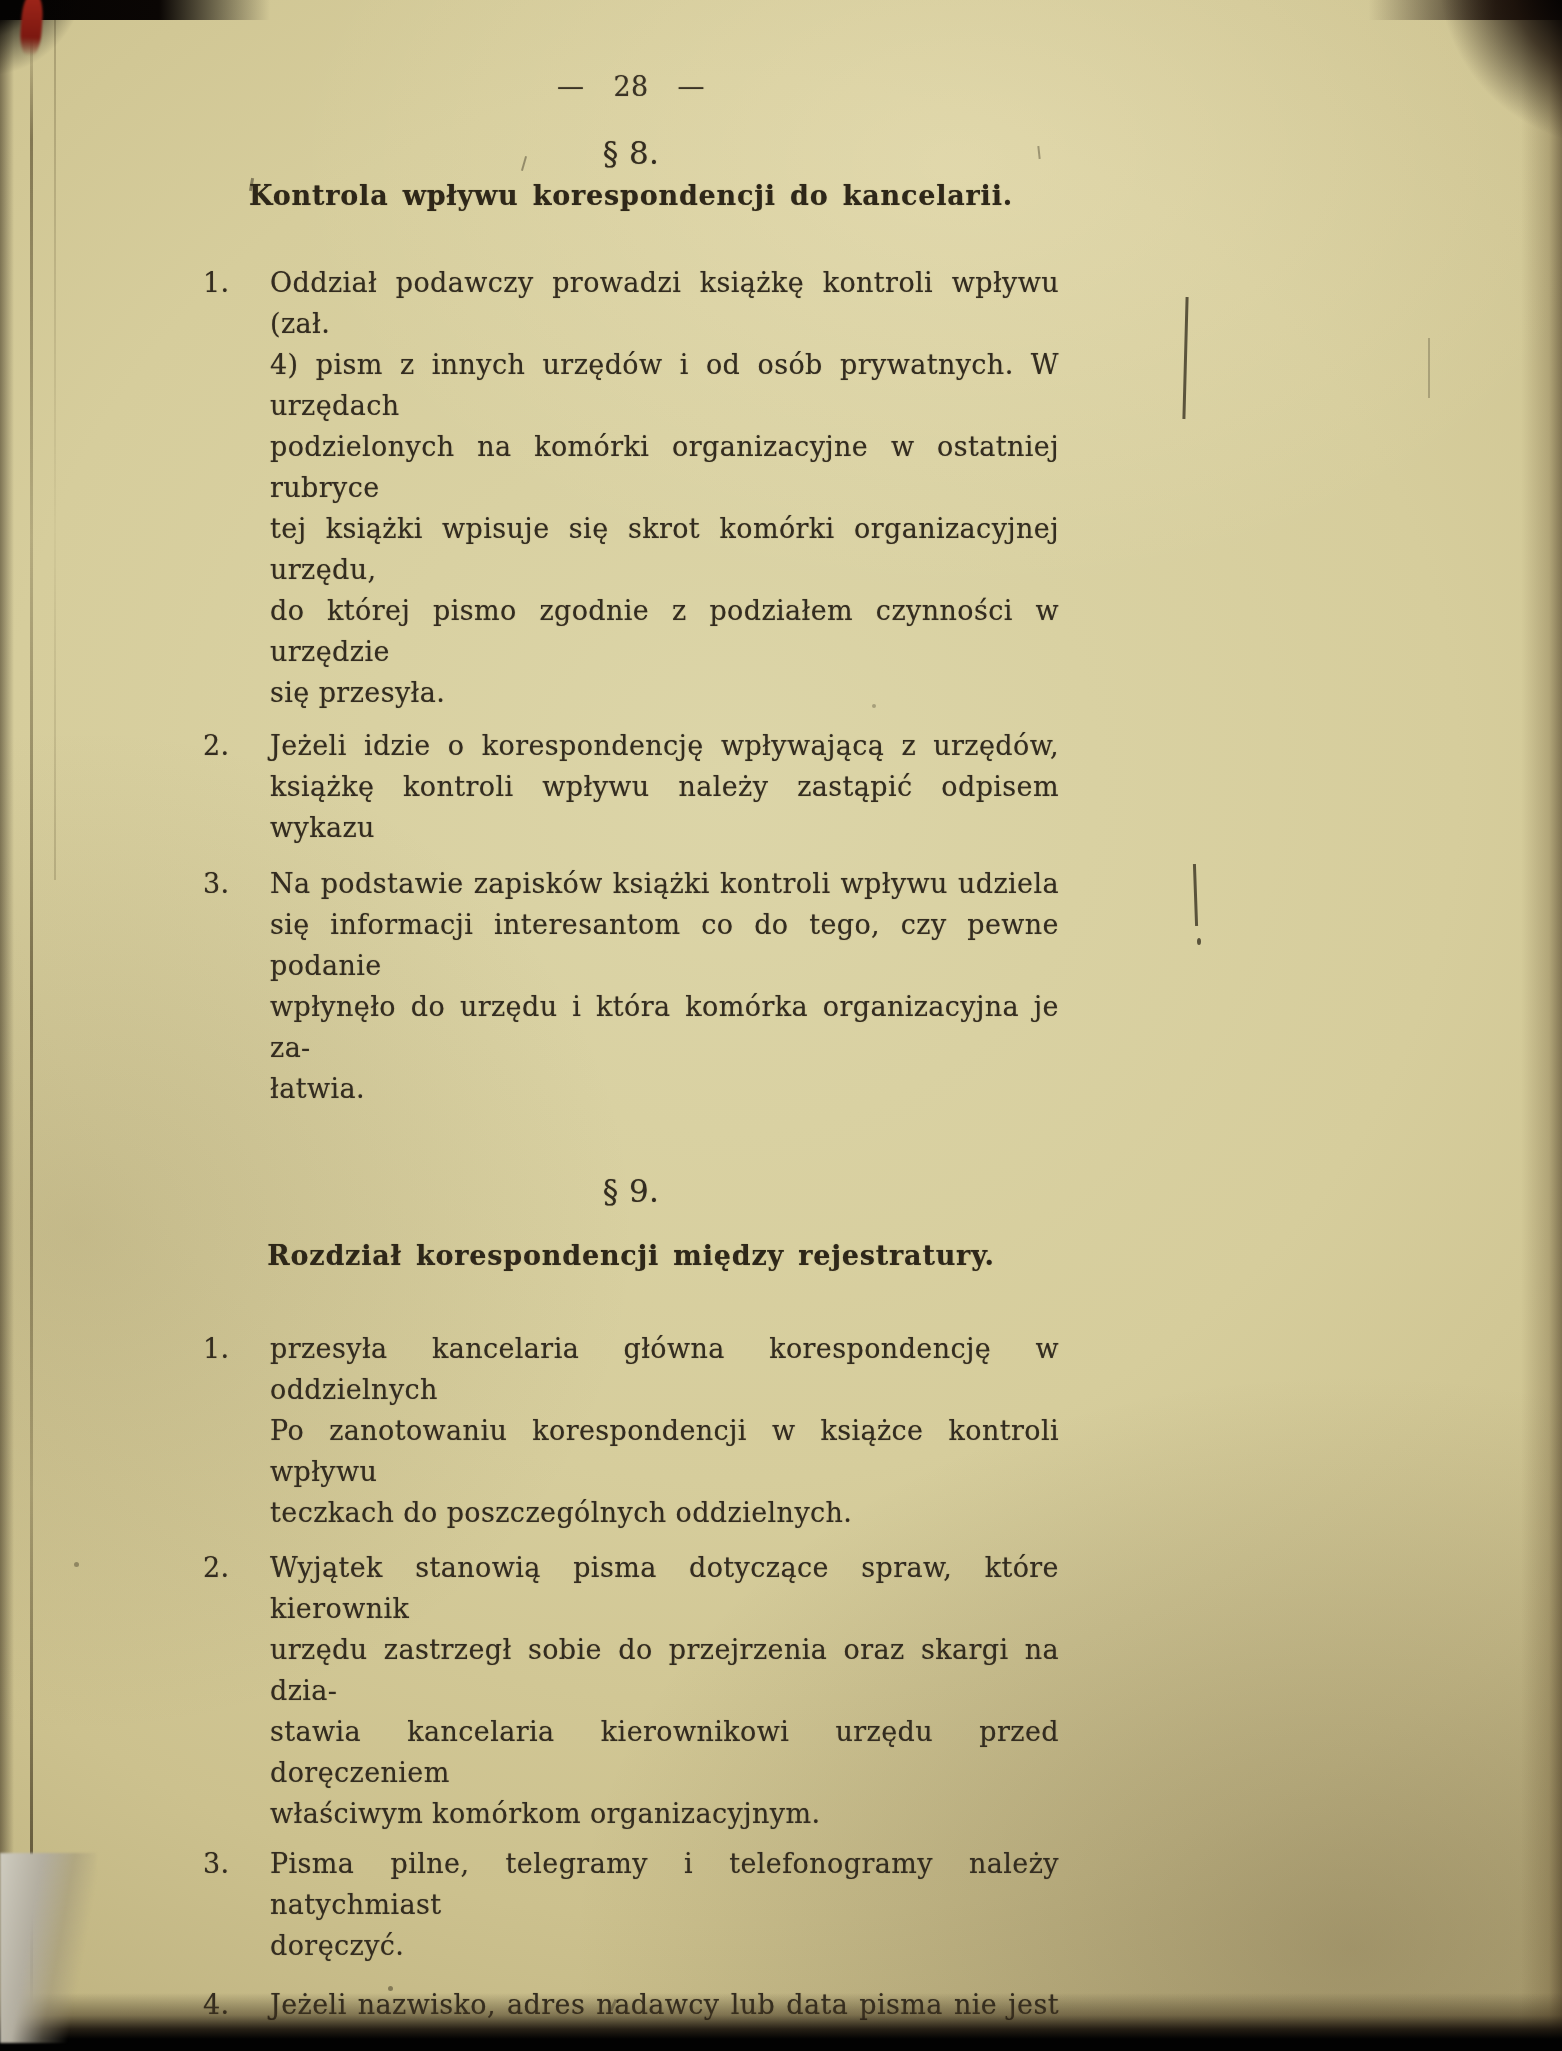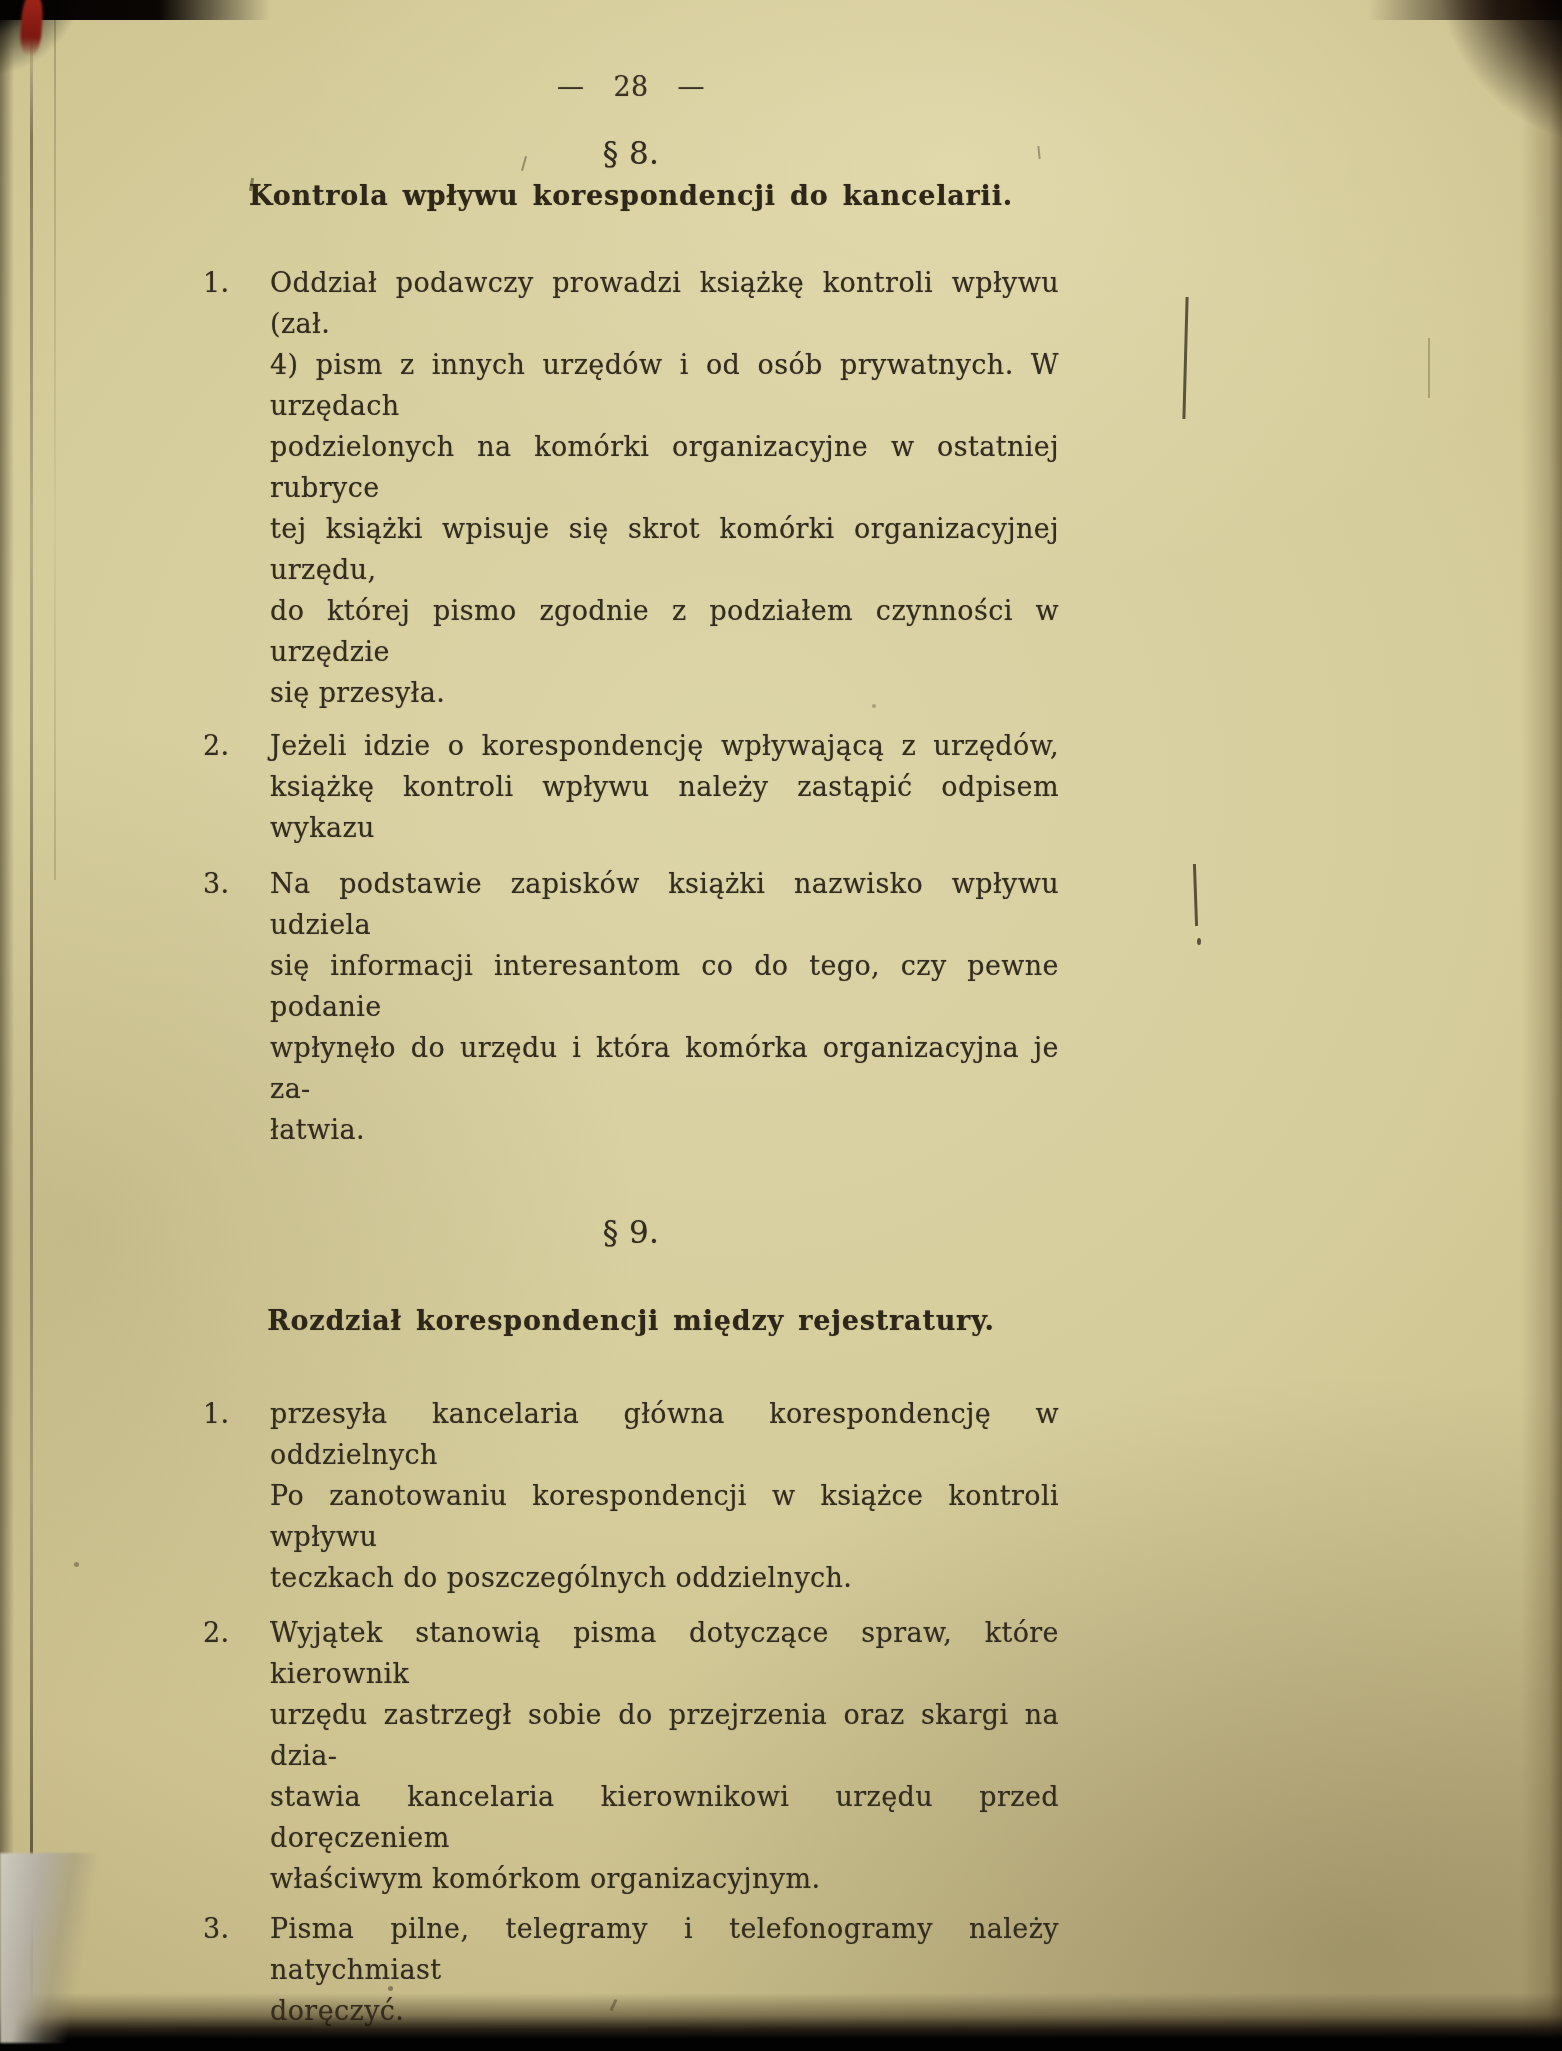--- a/index.html
+++ b/index.html
@@ -92,27 +92,27 @@
             <div class="line j">do której pismo zgodnie z podziałem czynności w urzędzie</div>
             <div class="line last">się przesyła.</div>
           </div>
           <div class="item" style="margin-top: 12px;">
             <span class="num">2.</span>
             <div class="line j">Jeżeli idzie o korespondencję wpływającą z urzędów,</div>
             <div class="line j">książkę kontroli wpływu należy zastąpić odpisem wykazu</div>
           </div>
           <div class="item" style="margin-top: 15px;">
             <span class="num">3.</span>
-            <div class="line j">Na podstawie zapisków książki nazwisko wpływu udziela</div>
+            <div class="line j">Na podstawie zapisków książki kontroli wpływu udziela</div>
             <div class="line j">się informacji interesantom co do tego, czy pewne podanie</div>
             <div class="line j">wpłynęło do urzędu i która komórka organizacyjna je za-</div>
             <div class="line last">łatwia.</div>
           </div>
           <div class="sec-symbol" style="margin-top: 60px;">§ 9.</div>
-          <div class="sec-heading" style="margin-top: 46px;">Rozdział korespondencji między rejestratury.</div>
+          <div class="sec-heading" style="margin-top: 22px;">Rozdział korespondencji między rejestratury.</div>
           <div class="item" style="margin-top: 52px;">
             <span class="num">1.</span>
             <div class="line j">przesyła kancelaria główna korespondencję w oddzielnych</div>
             <div class="line j">Po zanotowaniu korespondencji w książce kontroli wpływu</div>
             <div class="line last">teczkach do poszczególnych oddzielnych.</div>
           </div>
           <div class="item" style="margin-top: 14px;">
             <span class="num">2.</span>
             <div class="line j">Wyjątek stanowią pisma dotyczące spraw, które kierownik</div>
             <div class="line j">urzędu zastrzegł sobie do przejrzenia oraz skargi na dzia-</div>

